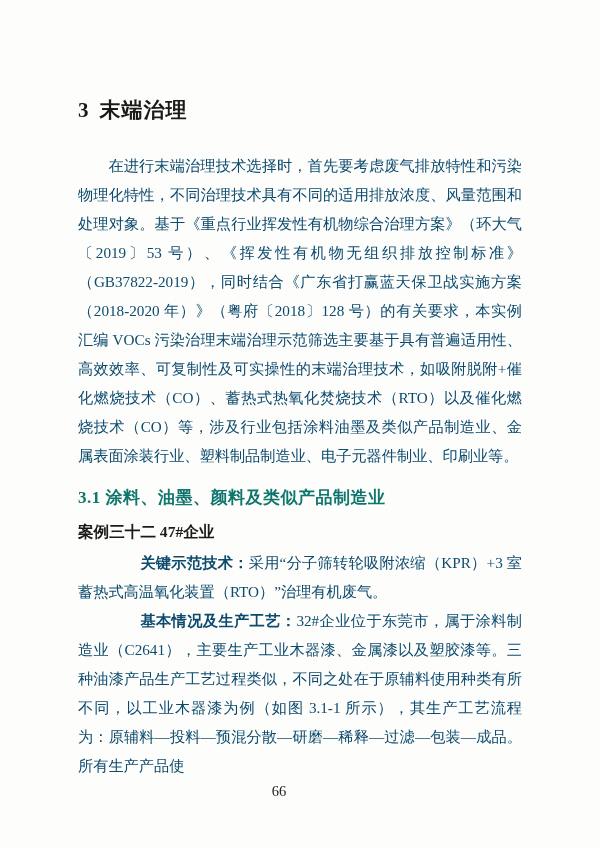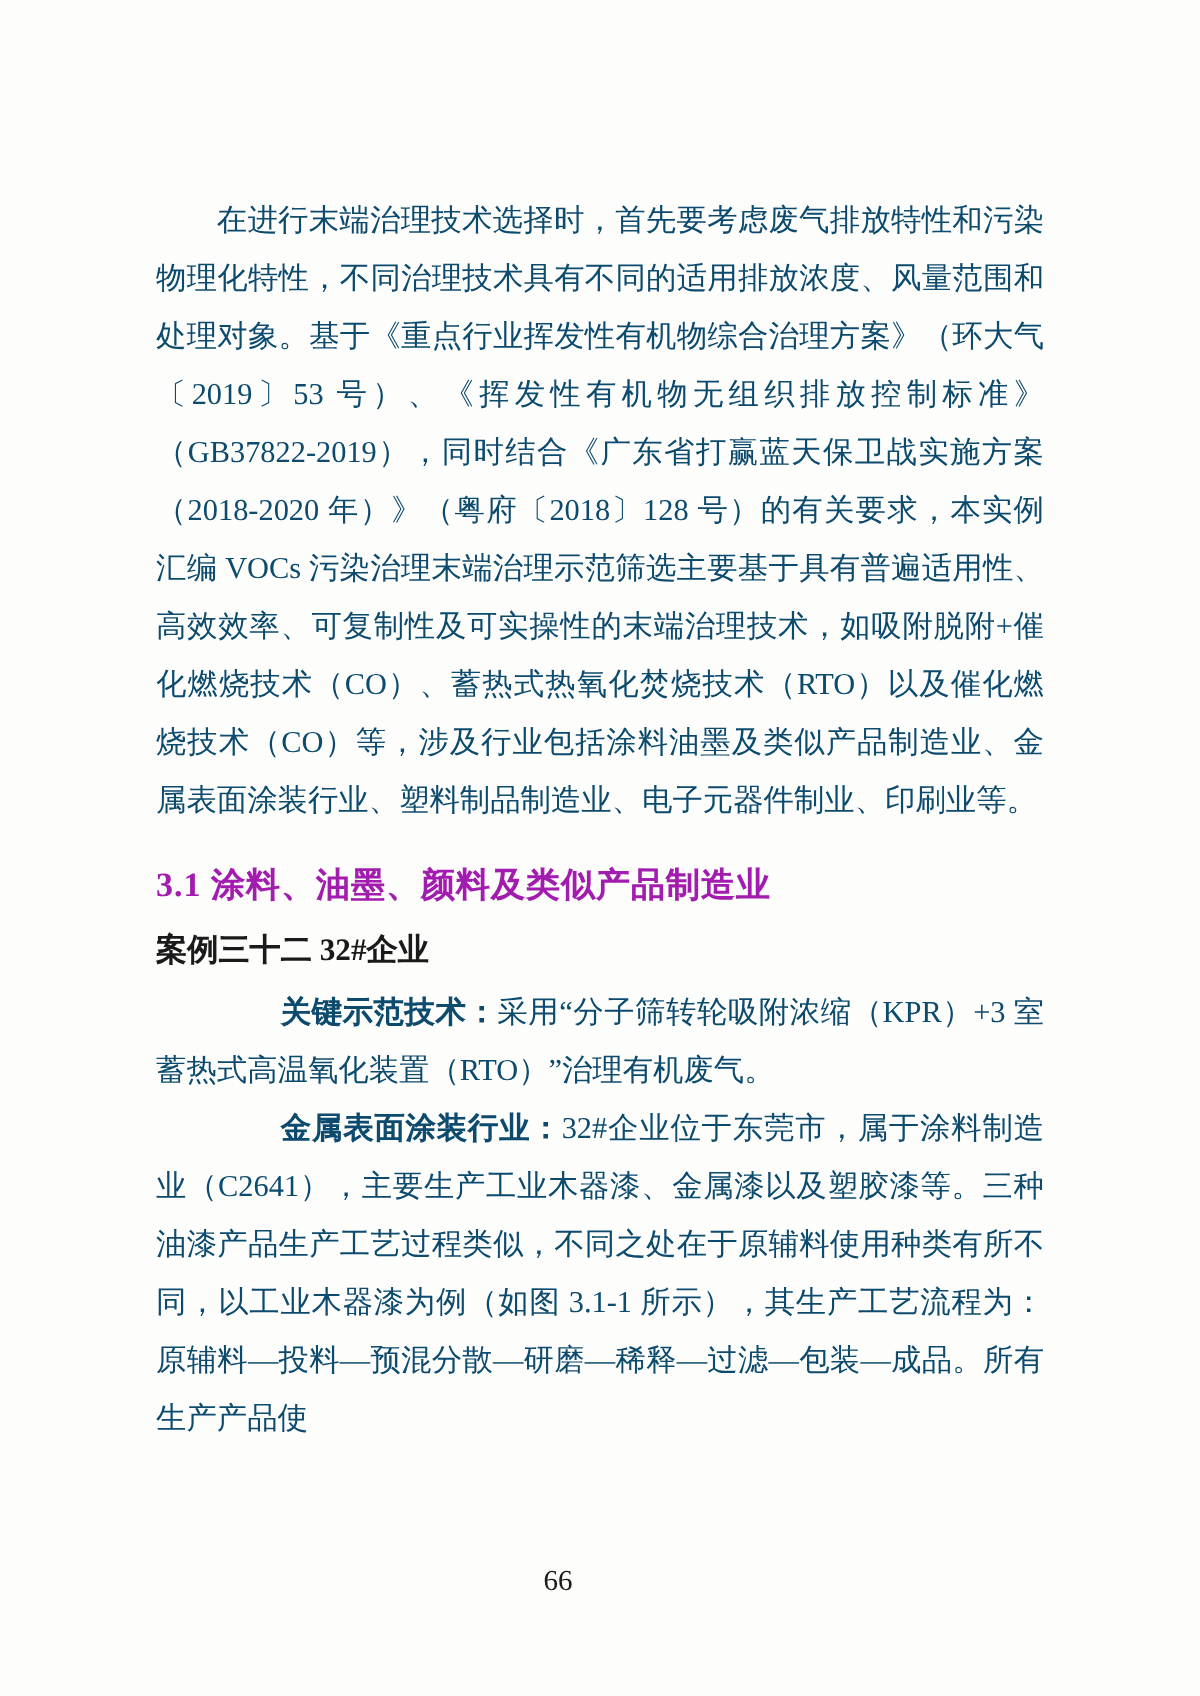--- a/index.html
+++ b/index.html
@@ -42,21 +42,21 @@
     font-size: 15.2px;
     line-height: 29px;
     color: #0c4a6e;
     text-align: justify;
     text-justify: inter-ideograph;
     text-indent: 2em;
   }
   .h2 {
     font-size: 17px;
     font-weight: bold;
-    color: #a21caf;
+    color: #0f766e;
     margin: 14px 0 6px 0;
     line-height: 1.6;
     letter-spacing: 0.5px;
   }
   .h3 {
     font-size: 15.6px;
     font-weight: bold;
     color: #1a1a1a;
     margin: 4px 0 2px 0;
     line-height: 1.8;
@@ -79,31 +79,34 @@
     color: #1c1c1c;
     font-family: "Liberation Serif", serif;
   }
 </style>
 </head>
 <body>
 
 <div class="page">
   <div class="content">
 
+    <h1 class="h1">
+      <span class="num">3</span><span>末端治理</span>
+    </h1>
 
     <p class="body-par">在进行末端治理技术选择时，首先要考虑废气排放特性和污染物理化特性，不同治理技术具有不同的适用排放浓度、风量范围和处理对象。基于《重点行业挥发性有机物综合治理方案》（环大气〔2019〕53 号）、《挥发性有机物无组织排放控制标准》（GB37822-2019），同时结合《广东省打赢蓝天保卫战实施方案（2018-2020 年）》（粤府〔2018〕128 号）的有关要求，本实例汇编 VOCs 污染治理末端治理示范筛选主要基于具有普遍适用性、高效效率、可复制性及可实操性的末端治理技术，如吸附脱附+催化燃烧技术（CO）、蓄热式热氧化焚烧技术（RTO）以及催化燃烧技术（CO）等，涉及行业包括涂料油墨及类似产品制造业、金属表面涂装行业、塑料制品制造业、电子元器件制业、印刷业等。</p>
 
     <h2 class="h2">3.1  涂料、油墨、颜料及类似产品制造业</h2>
 
-    <h3 class="h3">案例三十二  32#企业</h3>
+    <h3 class="h3">案例三十二  47#企业</h3>
 
     <p class="body-par par-gap">
       <span class="bold-lead">关键示范技术：</span><span>采用“分子筛转轮吸附浓缩（KPR）+3 室蓄热式高温氧化装置（RTO）”治理有机废气。</span>
     </p>
 
     <p class="body-par par-gap">
-      <span class="bold-lead">金属表面涂装行业：</span><span>32#企业位于东莞市，属于涂料制造业（C2641），主要生产工业木器漆、金属漆以及塑胶漆等。三种油漆产品生产工艺过程类似，不同之处在于原辅料使用种类有所不同，以工业木器漆为例（如图 3.1-1 所示），其生产工艺流程为：原辅料—投料—预混分散—研磨—稀释—过滤—包装—成品。所有生产产品使</span>
+      <span class="bold-lead">基本情况及生产工艺：</span><span>32#企业位于东莞市，属于涂料制造业（C2641），主要生产工业木器漆、金属漆以及塑胶漆等。三种油漆产品生产工艺过程类似，不同之处在于原辅料使用种类有所不同，以工业木器漆为例（如图 3.1-1 所示），其生产工艺流程为：原辅料—投料—预混分散—研磨—稀释—过滤—包装—成品。所有生产产品使</span>
     </p>
 
   </div>
 
   <div class="page-number">66</div>
 </div>
 
 </body></html>

